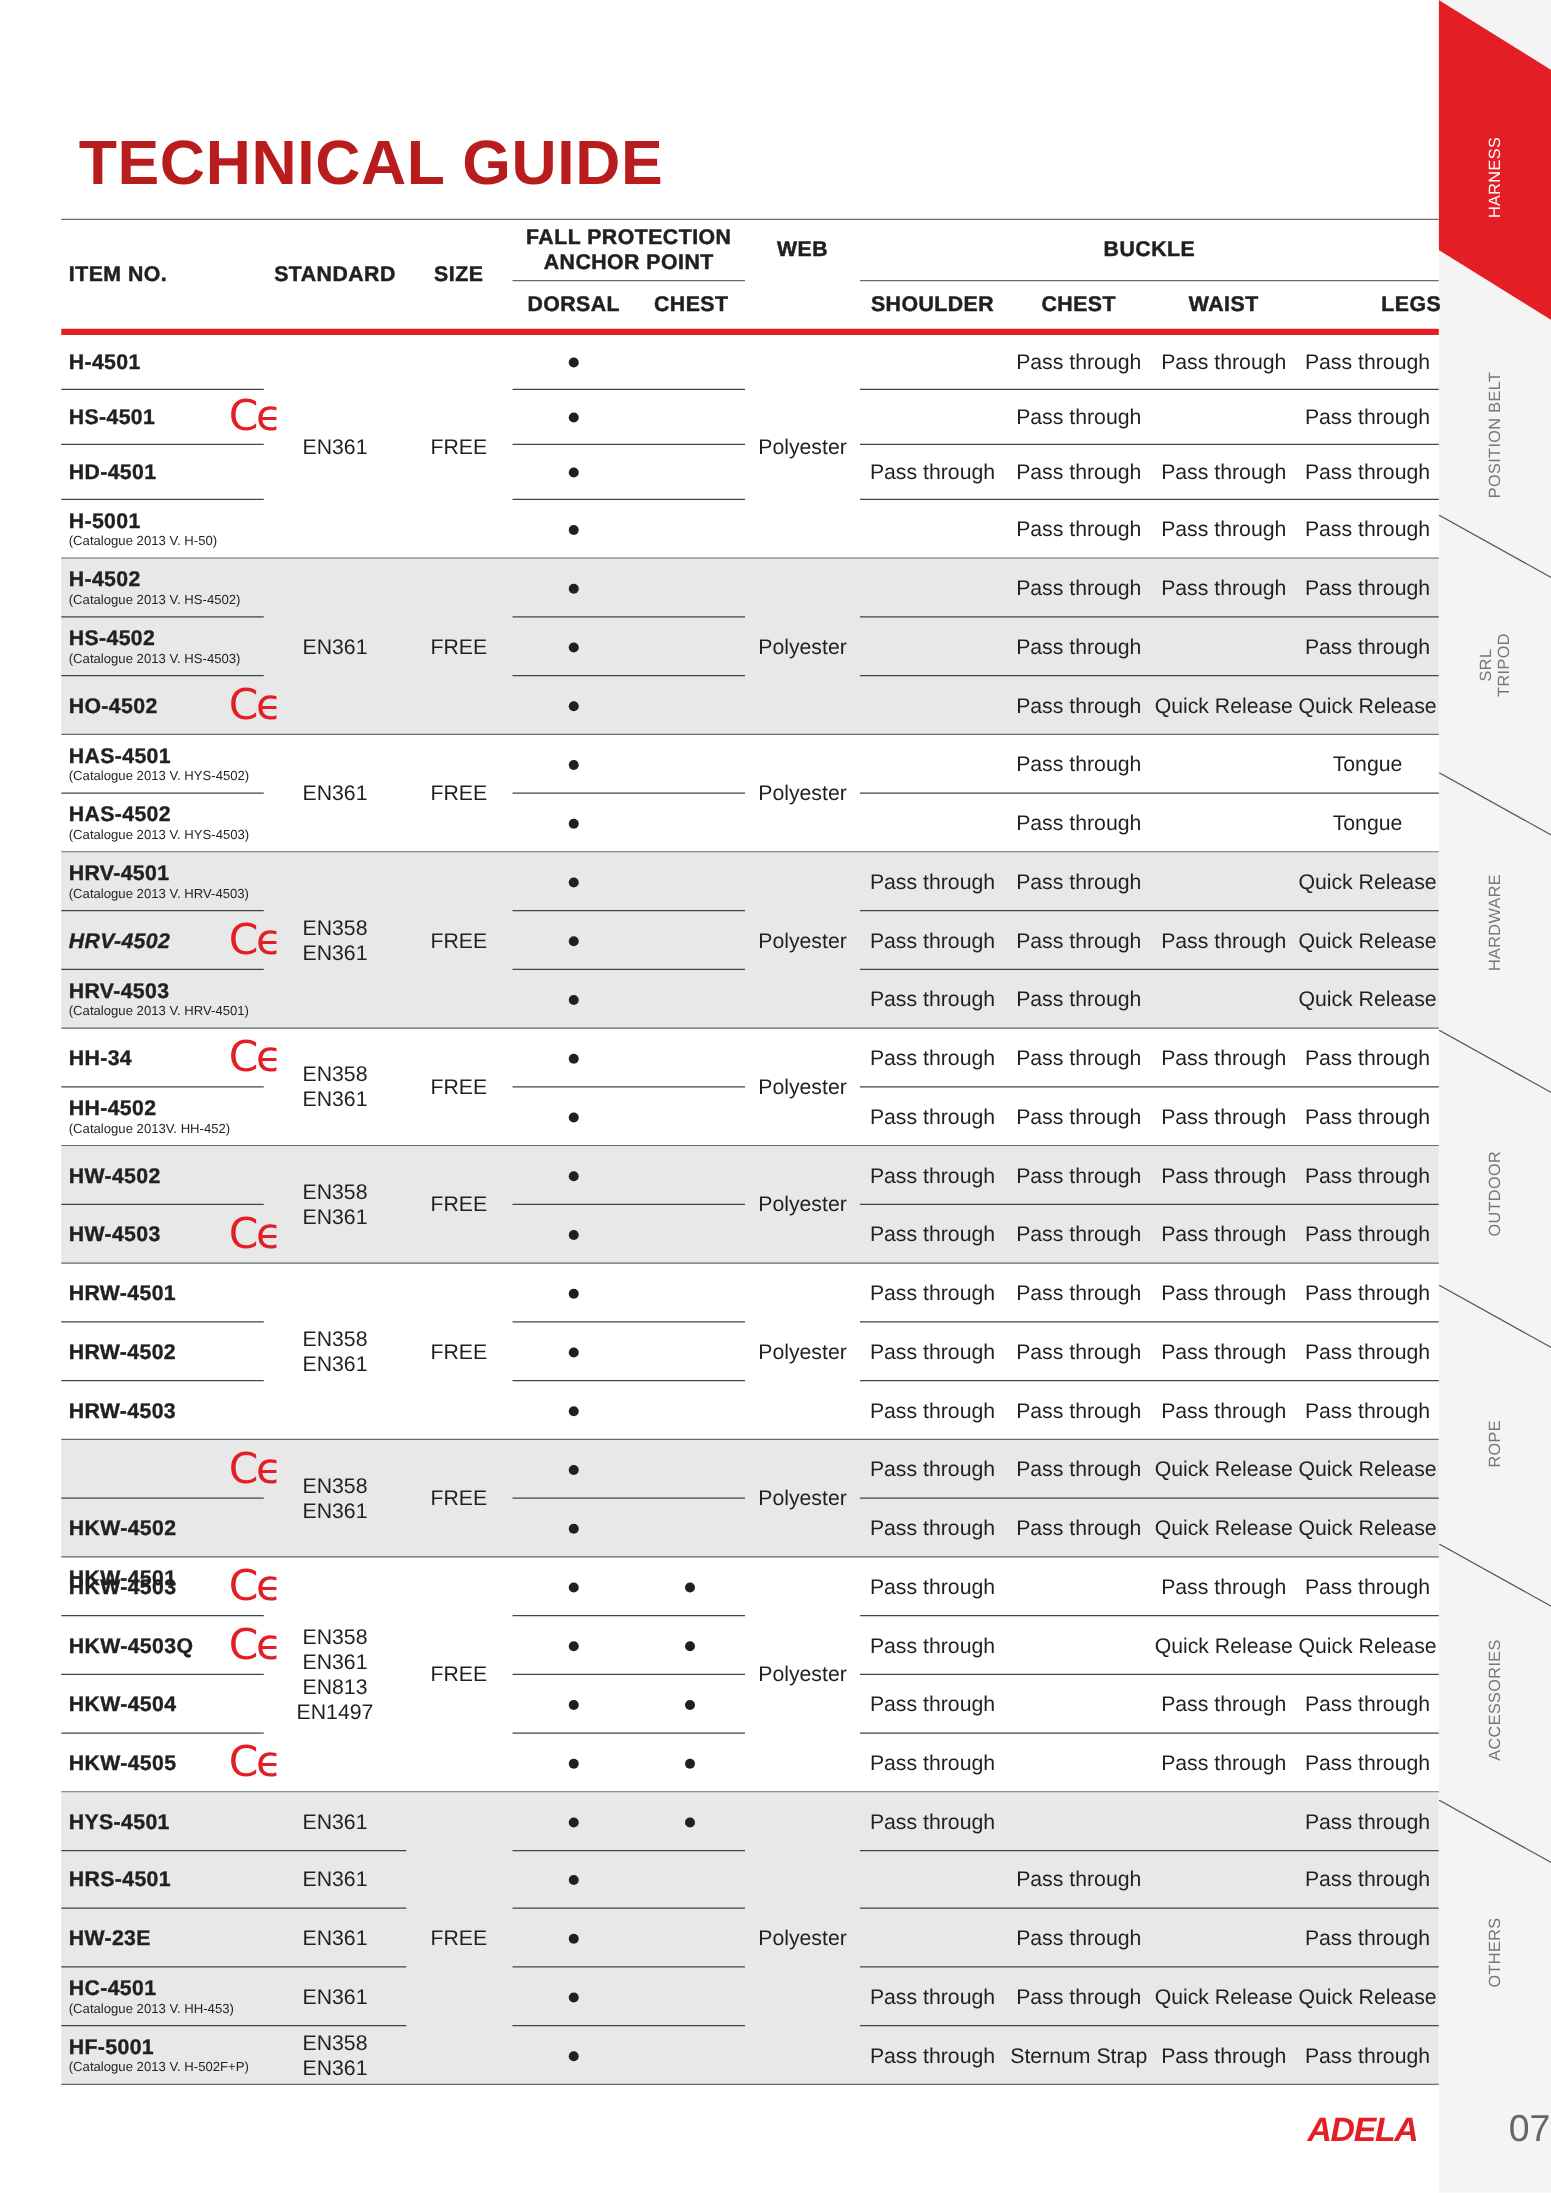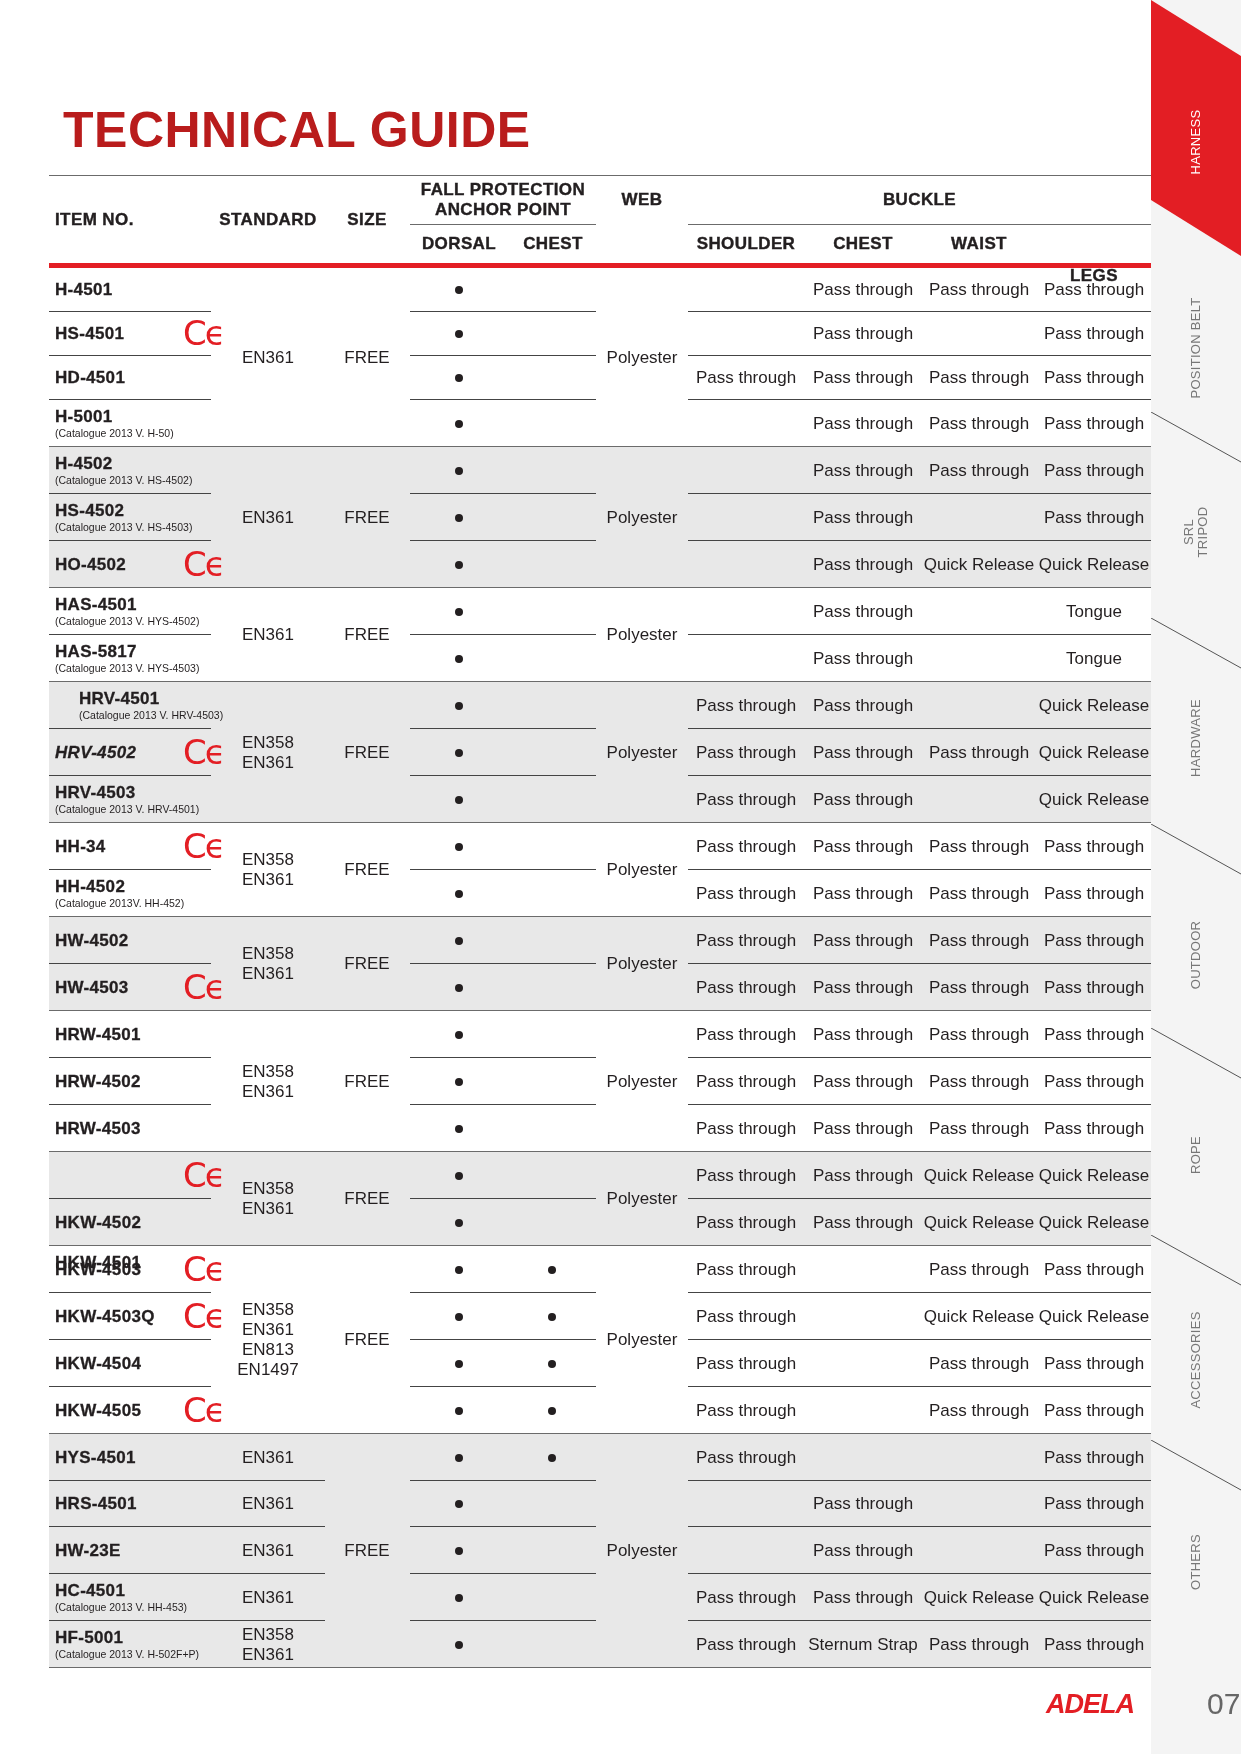--- a/index.html
+++ b/index.html
@@ -98,21 +98,21 @@
   </div>
   <div class="hdr" style="left:600px;top:190px;width:84px;">WEB</div>
   <div class="hdr" style="left:688px;top:190px;width:463px;">BUCKLE</div>
   <div class="hline" style="left:410px;top:224px;width:186px;"></div>
   <div class="hline" style="left:688px;top:224px;width:463px;"></div>
   <div class="hdr" style="left:410px;top:234px;width:98px;">DORSAL</div>
   <div class="hdr" style="left:506px;top:234px;width:94px;">CHEST</div>
   <div class="hdr" style="left:688px;top:234px;width:116px;">SHOULDER</div>
   <div class="hdr" style="left:805px;top:234px;width:116px;">CHEST</div>
   <div class="hdr" style="left:921px;top:234px;width:116px;">WAIST</div>
-  <div class="hdr" style="left:1037px;top:234px;width:114px;margin-top:32px;">LEGS</div>
+  <div class="hdr" style="left:1072px;top:234px;width:114px;">LEGS</div>
 </div>
 <div class="redline"></div>
 
 <div id="table-body">
     <div class="band" style="top:268px;height:179px;"></div>
     <div class="cell center" style="left:210px;width:116px;top:347.5px;">
       <div>EN361</div>
     </div>
     <div class="cell center" style="left:326px;width:82px;top:347.5px;">FREE</div>
     <div class="cell center" style="left:596px;width:92px;top:347.5px;">Polyester</div>
@@ -266,28 +266,28 @@
       <span class="sub">(Catalogue 2013 V. HYS-4502)</span>
     </div>
     <div class="dot" style="left:455px;top:607.5px;"></div>
     <div class="cell center" style="left:805px;width:116px;top:601.5px;">Pass through</div>
     <div class="cell center" style="left:1037px;width:114px;top:601.5px;">Tongue</div>
     <div class="hline" style="left:49px;top:634px;width:162px;border-top-color:#444;"></div>
     <div class="hline" style="left:410px;top:634px;width:186px;border-top-color:#444;"></div>
     <div class="hline" style="left:688px;top:634px;width:463px;border-top-color:#444;"></div>
     <div style="position:absolute;left:49px;top:635px;width:1102px;height:47px;"></div>
     <div class="item" style="top:641.5px;">
-      <span class="nm">HAS-5817</span>
+      <span class="nm">HAS-4502</span>
       <span class="sub">(Catalogue 2013 V. HYS-4503)</span>
     </div>
     <div class="dot" style="left:455px;top:654.5px;"></div>
     <div class="cell center" style="left:805px;width:116px;top:648.5px;">Pass through</div>
     <div class="cell center" style="left:1037px;width:114px;top:648.5px;">Tongue</div>
     <div style="position:absolute;left:49px;top:682px;width:1102px;height:47px;"></div>
-    <div class="item" style="top:688.5px;margin-left:24px;">
+    <div class="item" style="top:688.5px;">
       <span class="nm">HRV-4501</span>
       <span class="sub">(Catalogue 2013 V. HRV-4503)</span>
     </div>
     <div class="dot" style="left:455px;top:701.5px;"></div>
     <div class="cell center" style="left:688px;width:116px;top:695.5px;">Pass through</div>
     <div class="cell center" style="left:805px;width:116px;top:695.5px;">Pass through</div>
     <div class="cell center" style="left:1037px;width:114px;top:695.5px;">Quick Release</div>
     <div class="hline" style="left:49px;top:728px;width:162px;border-top-color:#444;"></div>
     <div class="hline" style="left:410px;top:728px;width:186px;border-top-color:#444;"></div>
     <div class="hline" style="left:688px;top:728px;width:463px;border-top-color:#444;"></div>

